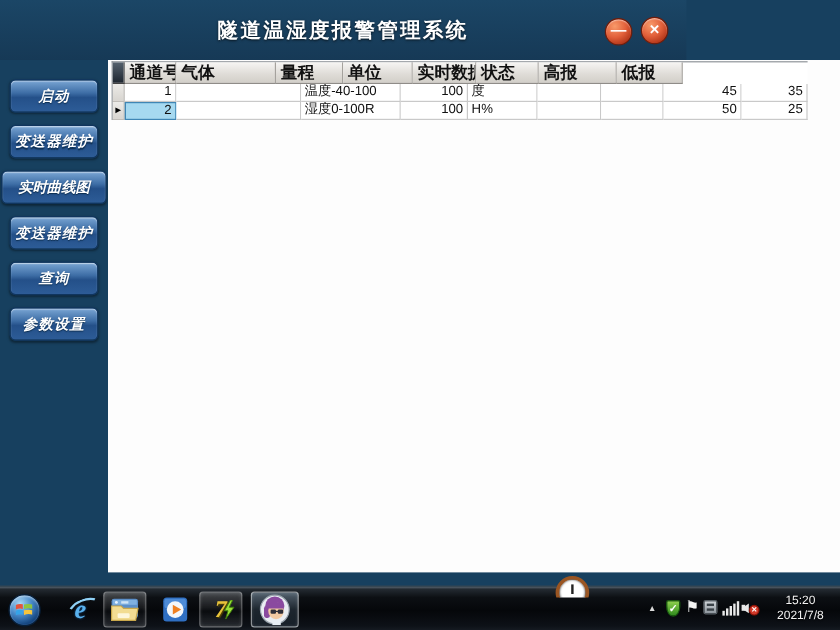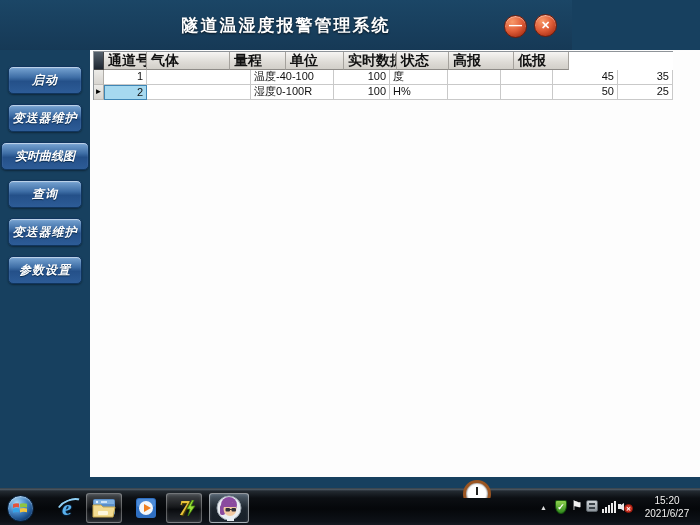--- a/index.html
+++ b/index.html
@@ -118,22 +118,22 @@
   <div class="titlebar">
     <div class="app-title">隧道温湿度报警管理系统</div>
     <div class="winbtn min">—</div>
     <div class="winbtn cls">✕</div>
   </div>
 
   <div class="sidebar" id="sidebar">
       <div class="side-btn">启动</div>
       <div class="side-btn">变送器维护</div>
       <div class="side-btn wide">实时曲线图</div>
+      <div class="side-btn">变送器维护</div>
       <div class="side-btn">查询</div>
-      <div class="side-btn">变送器维护</div>
       <div class="side-btn">参数设置</div>
     </div>
 
   <div class="main-panel">
     <div class="grid" id="grid">
         <div class="grow">
           <div class="corner"></div>
           <div class="hcell" style="width: 43px;">通道号</div>
           <div class="hcell" style="width: 83px;">气体</div>
           <div class="hcell" style="width: 56px;">量程</div>
@@ -240,21 +240,21 @@
         <span style="left:9px;height:10px"></span>
       <span style="left:12px;height:12px"></span>
     </div>
     <div class="vol">
       <span class="spkbox"></span>
         <span class="spk"></span>
       <span class="mute">✕</span>
     </div>
     <div class="clock">
       <div>15:20</div>
-      <div>2021/6/27</div>
+      <div>2021/7/8</div>
     </div>
   </div>
 
   <div class="wm-layer">
     <div class="wm-rot" id="wm-rot">
         <div class="wm-row">
           <div class="wm-text">昆明思创通科技有限公司</div>
           <div class="wm-text">昆明思创通科技有限公司</div>
           <div class="wm-text">昆明思创通科技有限公司</div>
           <div class="wm-text">昆明思创通科技有限公司</div>

